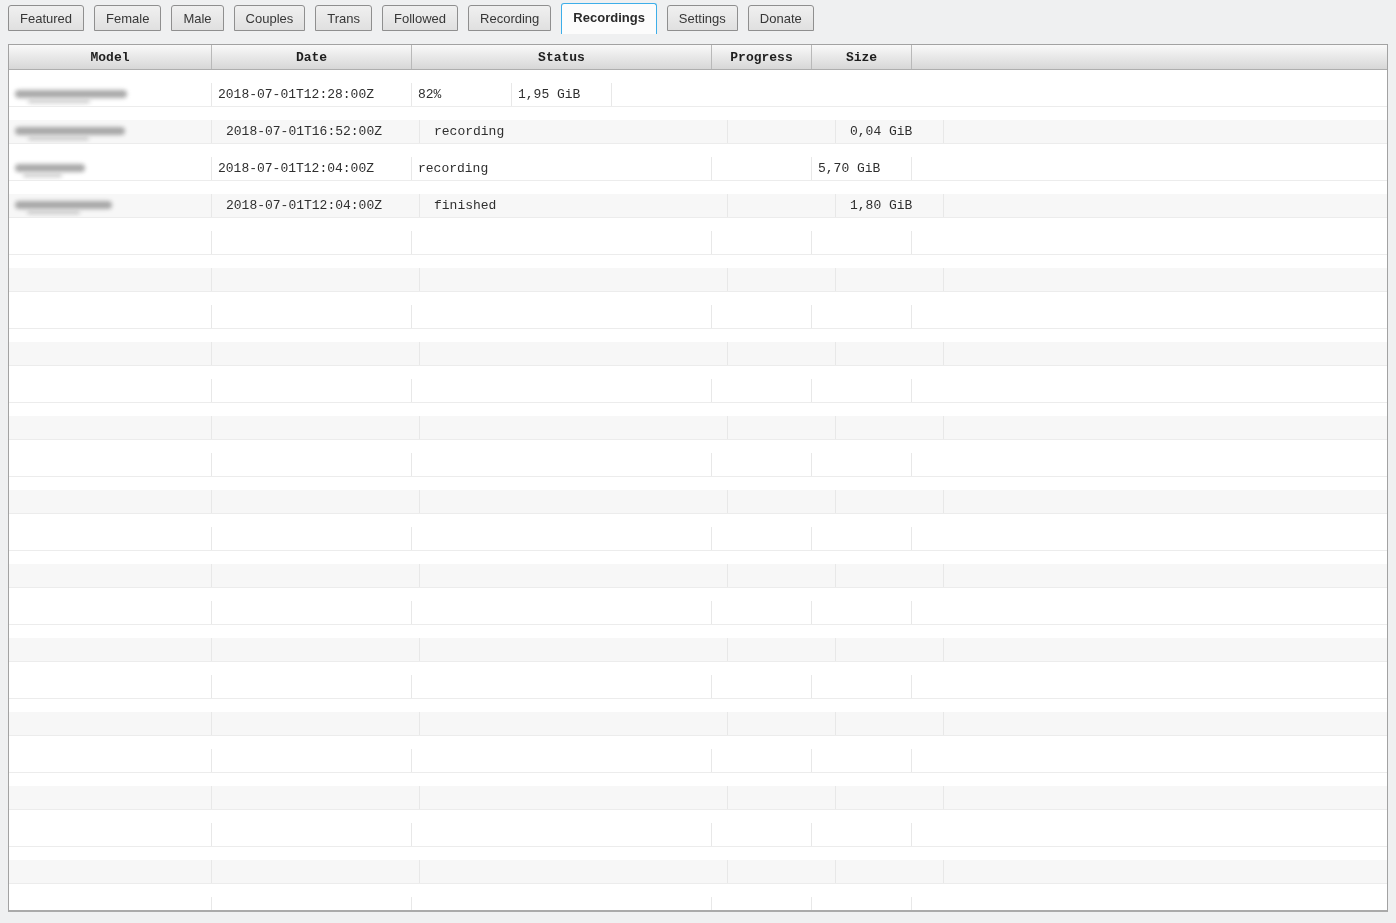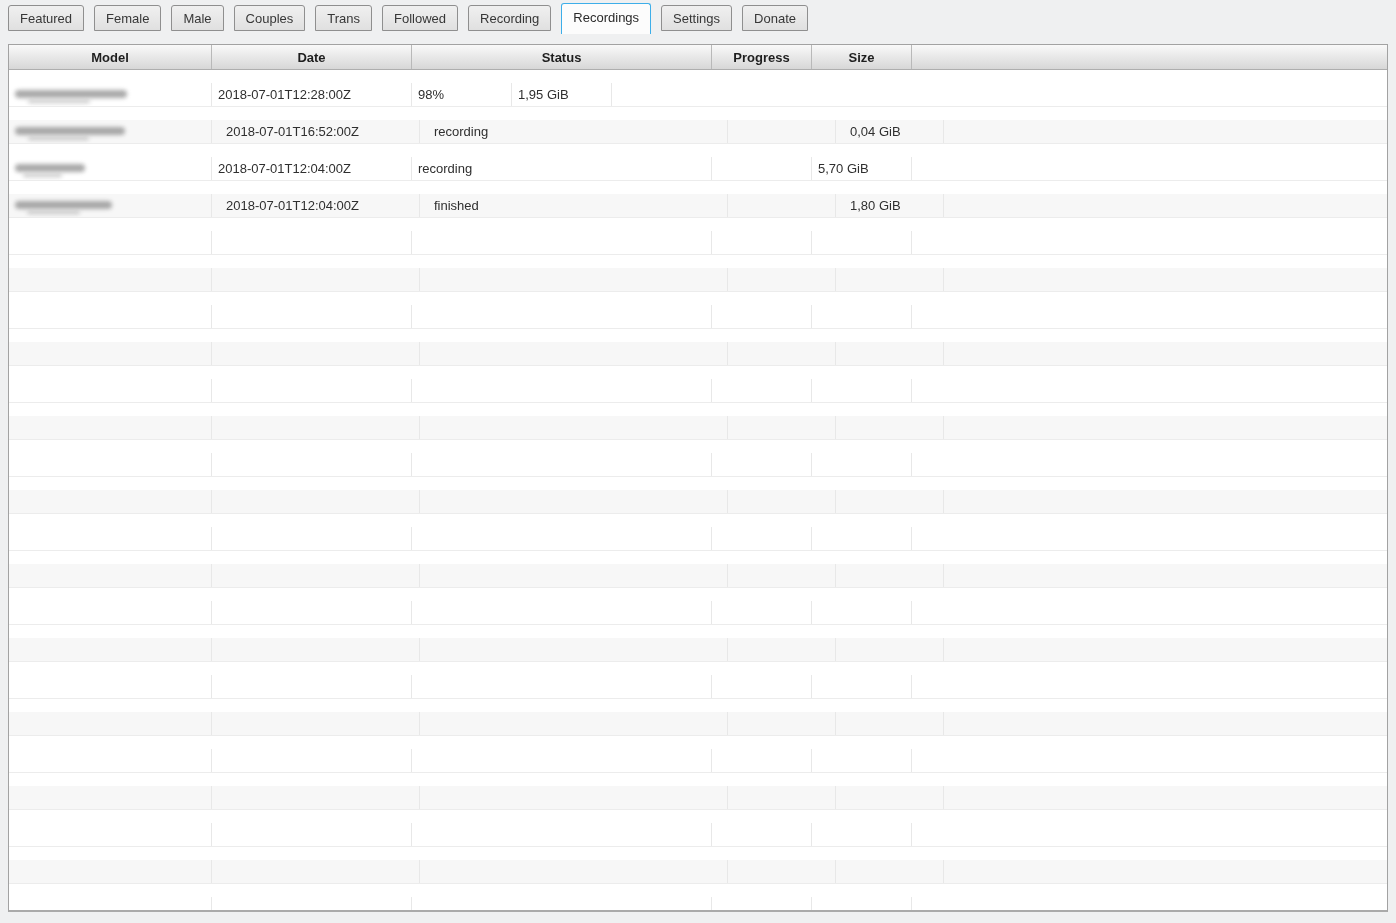--- a/index.html
+++ b/index.html
@@ -36,33 +36,35 @@
   .tab.active {
     height:31px;
     margin-bottom:-3px;
     padding-bottom:3px;
     background:#fcfcfc;
     border:1px solid var(--accent,#3daee9);
     border-bottom:none;
     position:relative;
     z-index:3;
     color:#2a2a2a;
+    font-weight:bold;
   }
 
   
   .table-frame {
     margin:13px 8px 0 8px;
     width:1380px;
     height:868px;
     border:1px solid #a2a2a2;
     border-bottom:2px solid #aaaaaa;
     background:#ffffff;
     overflow:hidden;
     position:relative;
     z-index:1;
+    font-family:Liberation Mono, monospace;
   }
 
   .thead {
     display:flex;
     height:25px;
     background:linear-gradient(#f9f9f9,#d7d7d7);
     border-bottom:1px solid #aeaeae;
   }
   .th {
     display:flex;
@@ -157,21 +159,21 @@
       </div>
     <div class="tbody">
         <div class="tr">
           <div class="td c0">
             <div class="blob-wrap" style="width: 112px;">
               <div class="blob"></div>
               <div class="blob-sub"></div>
             </div>
           </div>
           <div class="td c1">2018-07-01T12:28:00Z</div>
-          <div class="td c3">98%</div>
+          <div class="td c3">82%</div>
           <div class="td c4">1,95 GiB</div>
           <div class="td c5"></div>
         </div>
         <div class="tr alt">
           <div class="td c0">
             <div class="blob-wrap" style="width: 110px;">
               <div class="blob"></div>
               <div class="blob-sub"></div>
             </div>
           </div>

